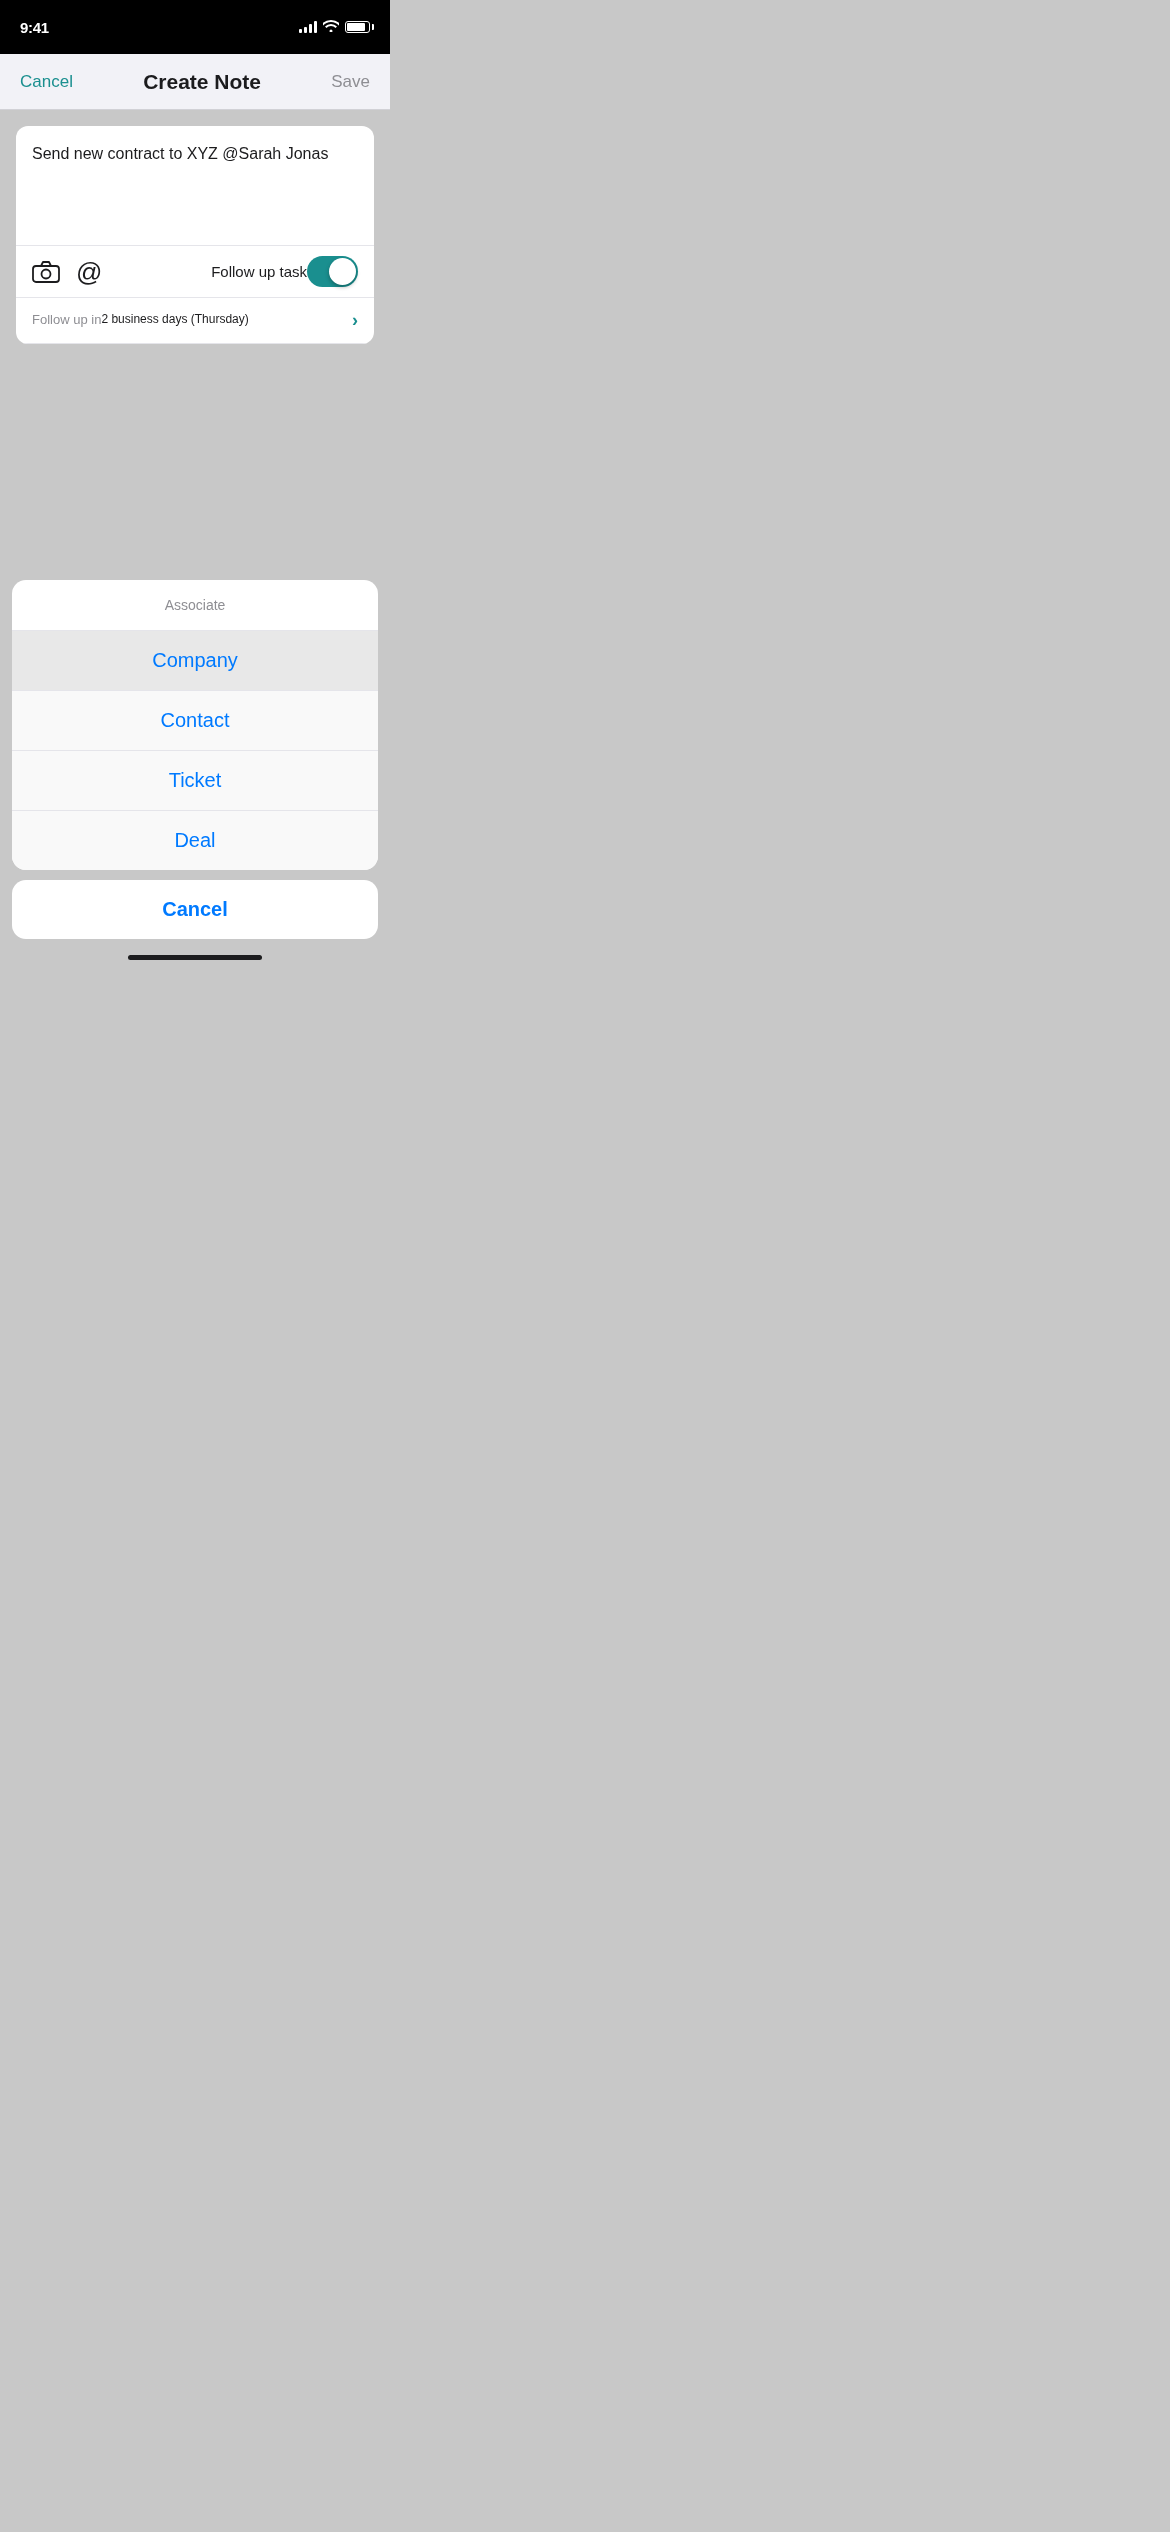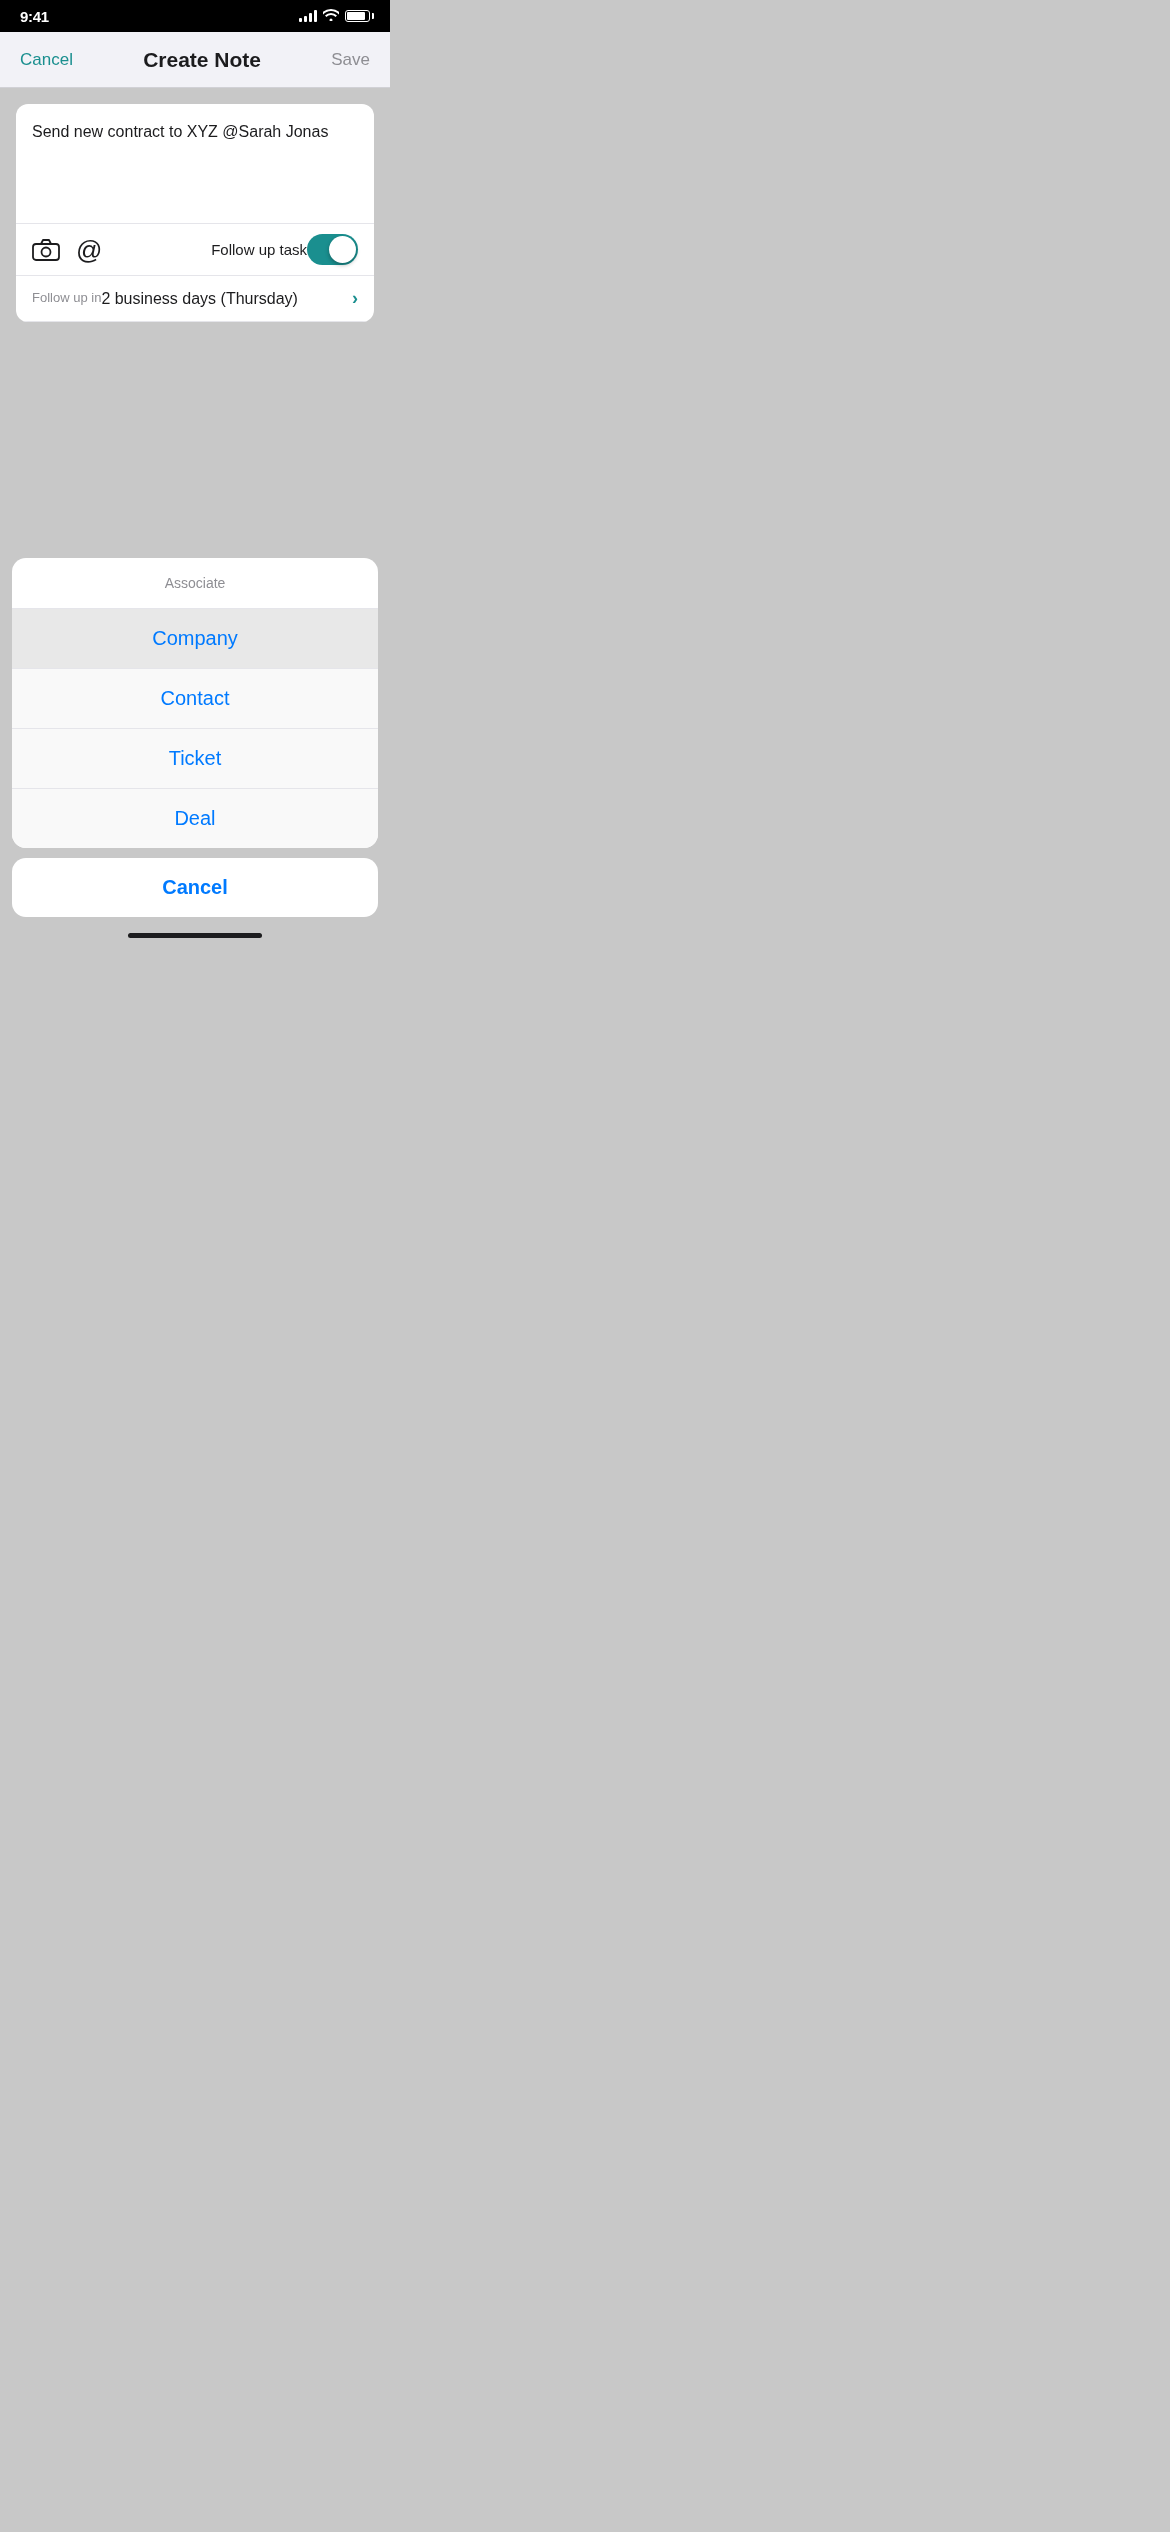--- a/index.html
+++ b/index.html
@@ -10,21 +10,21 @@
       min-height: 844px;
       background: #c8c8c8;
       font-family: -apple-system, BlinkMacSystemFont, 'SF Pro Display', 'Helvetica Neue', Arial, sans-serif;
       position: relative;
       overflow-x: hidden;
     }
 
     
     .status-bar {
       background: #000;
-      height: 32px;
+      height: 54px;
       display: flex;
       align-items: center;
       justify-content: space-between;
       padding: 0 20px;
       color: #fff;
       font-size: 15px;
       font-weight: 600;
     }
 
     .status-time {
@@ -232,21 +232,21 @@
       flex-direction: row;
     }
 
     .follow-up-hint {
       font-size: 13px;
       color: #8e8e93;
       margin-bottom: 2px;
     }
 
     .follow-up-value {
-      font-size: 16px;
+      font-size: 12px;
       color: #1c1c1e;
       font-weight: 500;
     }
 
     .chevron-right {
       color: #1a8f8f;
       font-size: 18px;
       font-weight: 600;
     }
 

